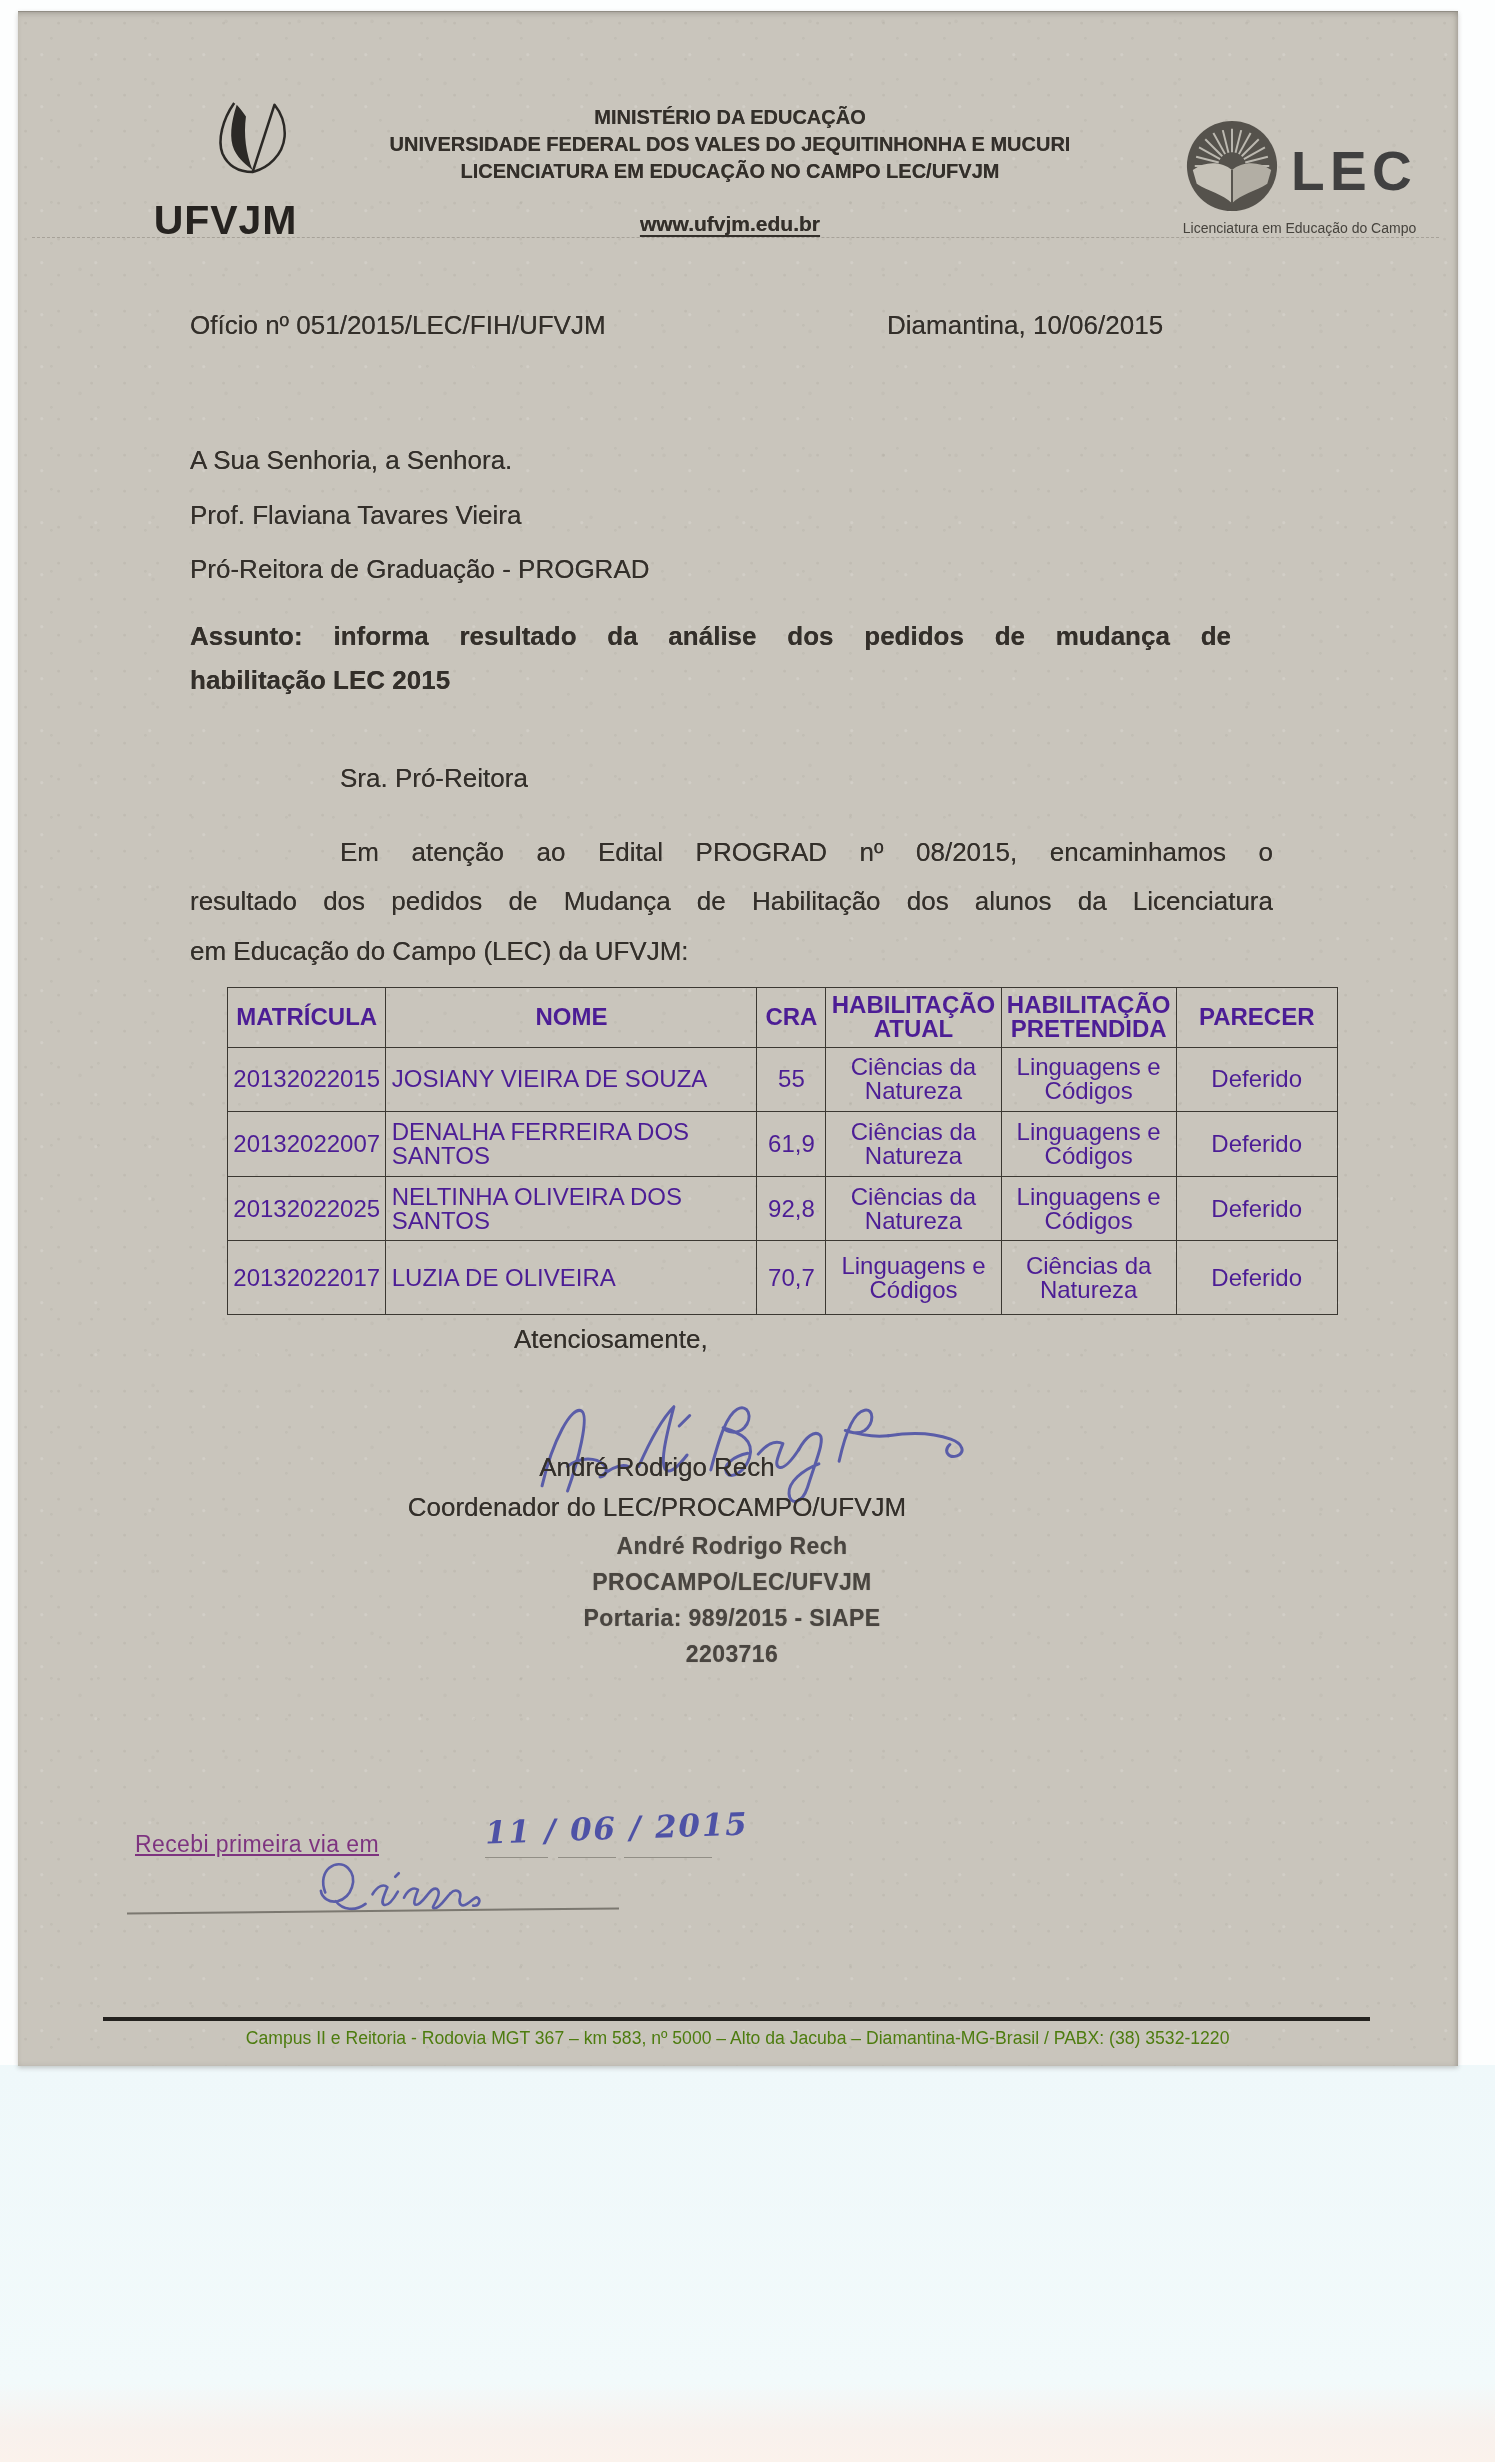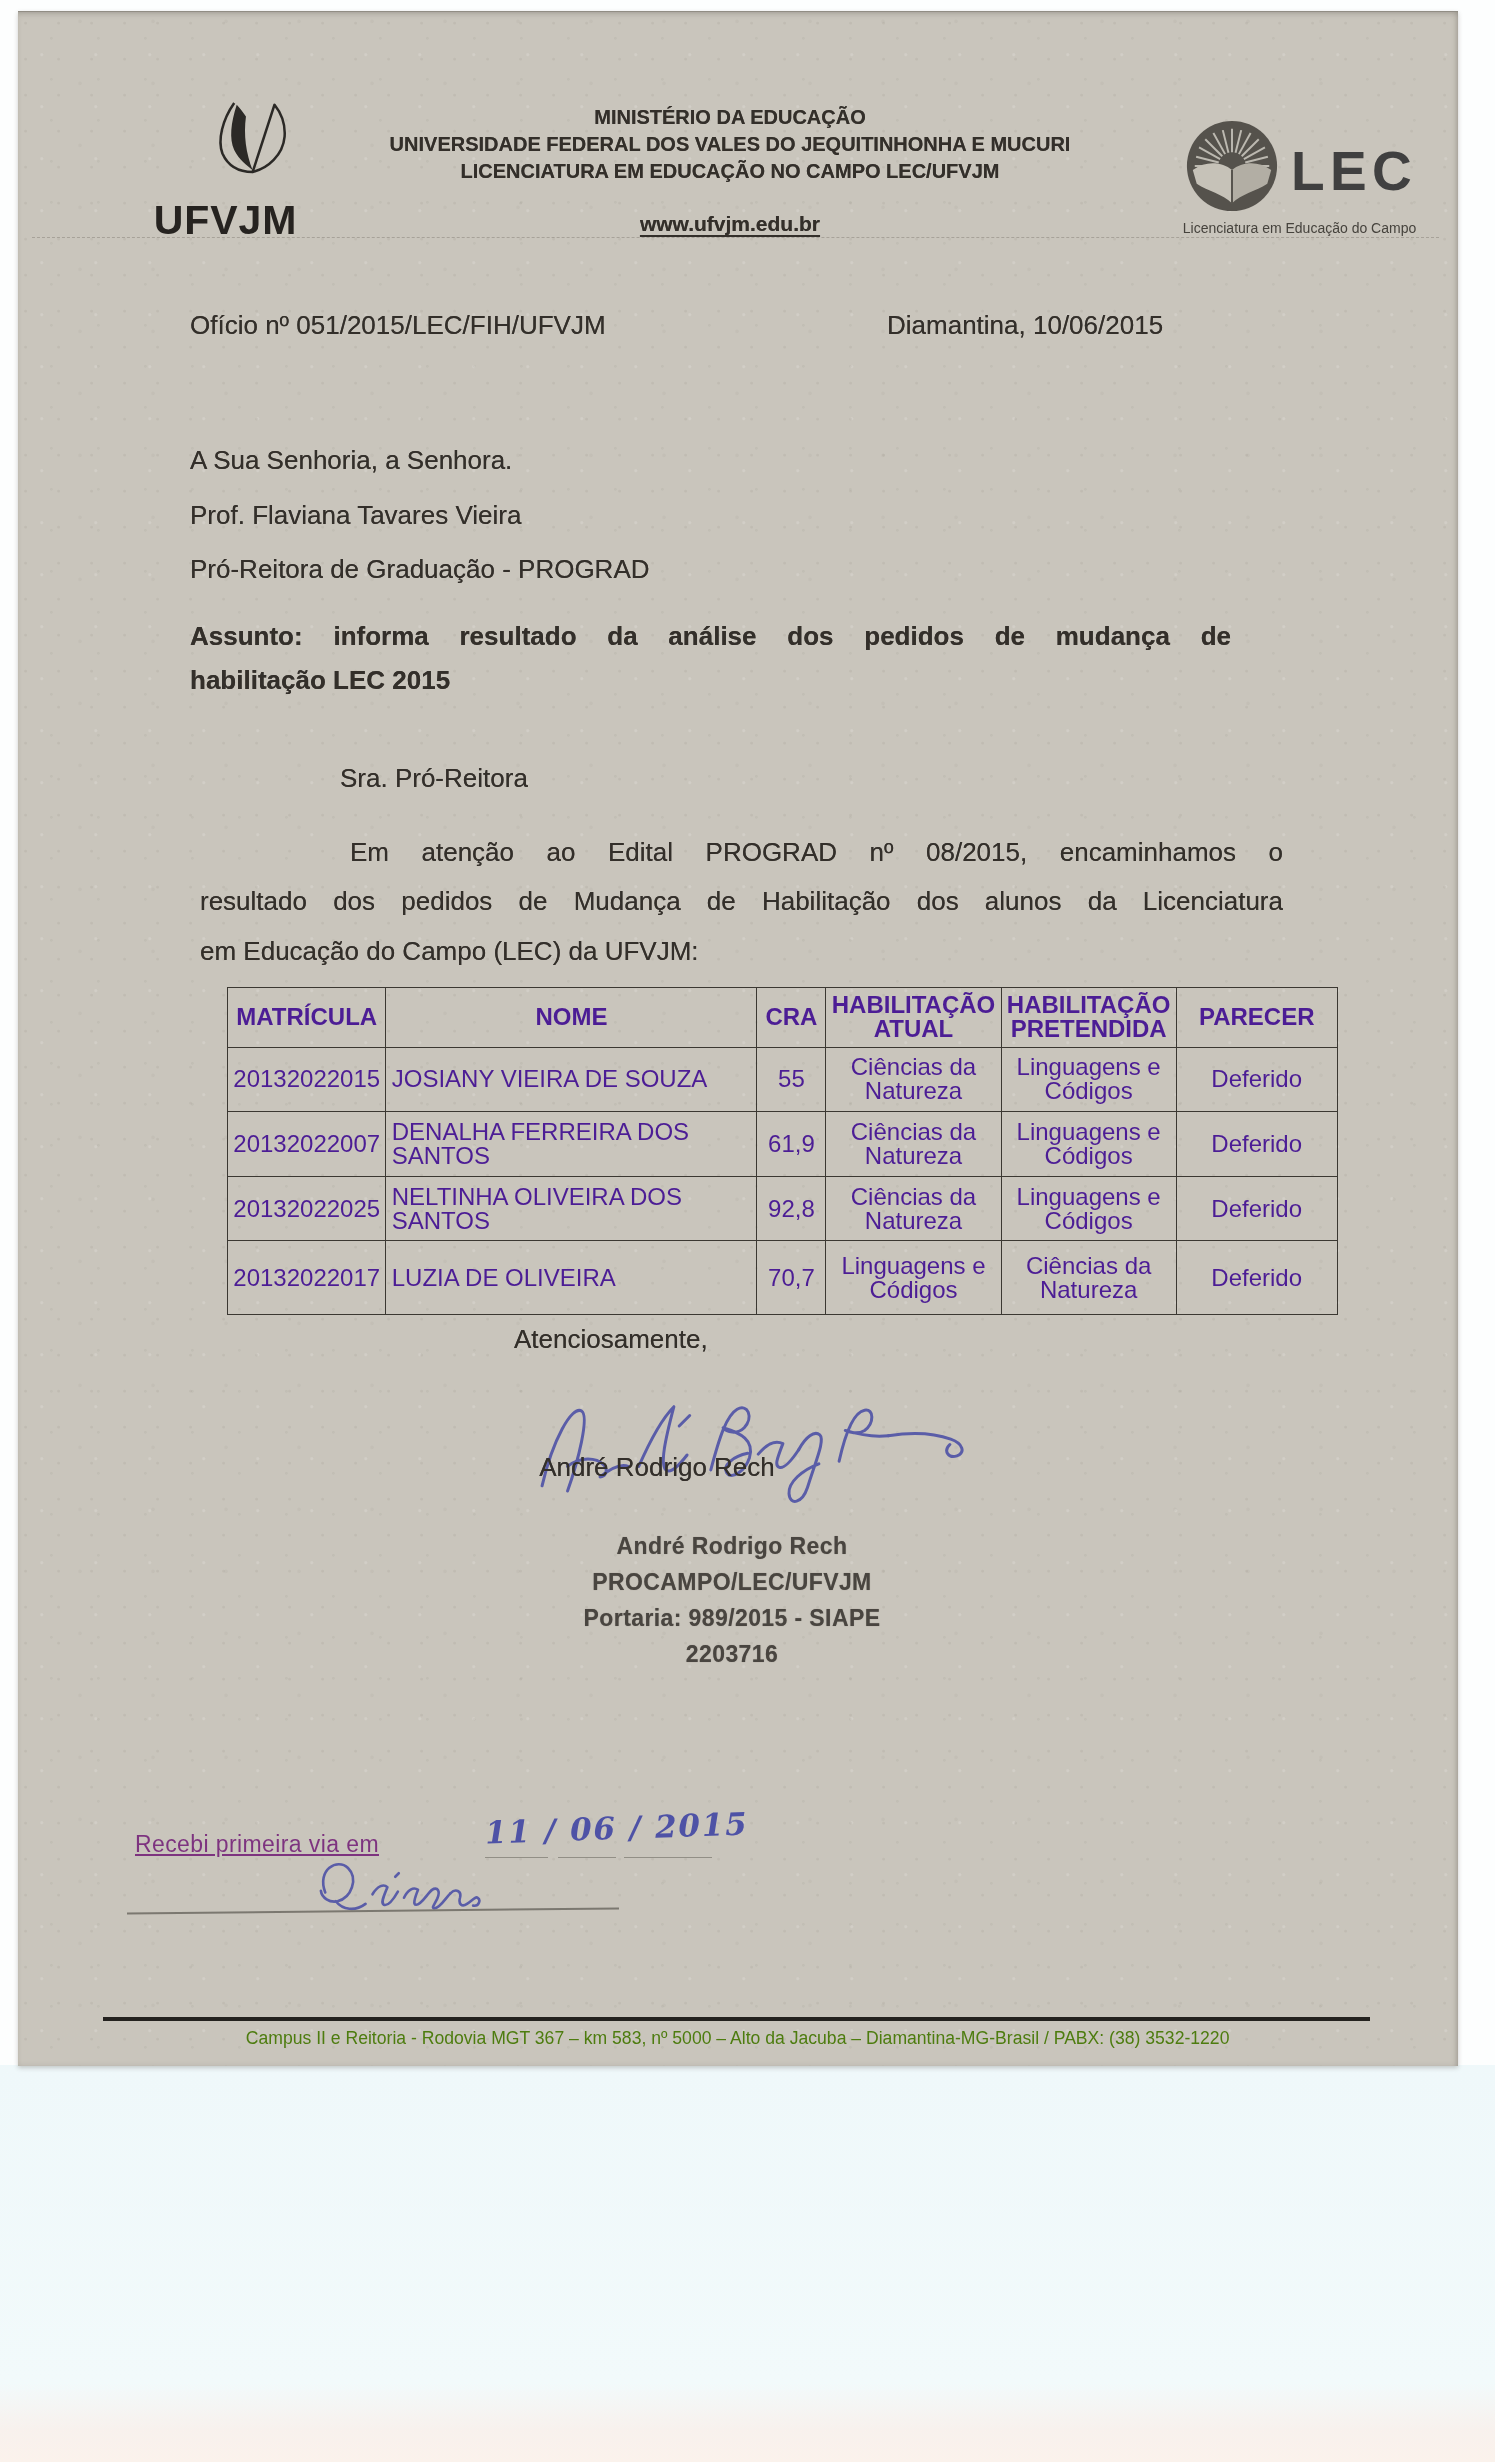--- a/index.html
+++ b/index.html
@@ -44,21 +44,21 @@
   
   .oficio{left:190px;top:310px;font-size:26px;}
   .place-date{left:887px;top:310px;font-size:26px;}
   
   .addr{left:190px;font-size:26px;}
   
   .subj1{left:190px;top:621px;width:1041px;font-size:26px;}
   .subj2{left:190px;top:665px;width:1041px;font-size:26px;}
   
   .salut{left:340px;top:763px;font-size:26px;}
-  .bodyl{left:190px;width:1083px;font-size:26px;margin-left:10px;}
+  .bodyl{left:190px;width:1083px;font-size:26px;}
   
   table.res{
     left:227px;top:987px;position:absolute;border-collapse:collapse;
     font-size:24px;color:#4c1d95;table-layout:fixed;
   }
   table.res th,table.res td{
     border:1.8px solid #3b3832;padding:1.8px 5.3px;vertical-align:middle;
     line-height:24px;overflow:hidden;
   }
   table.res th{font-weight:bold;text-align:center;height:55px;}
@@ -215,20 +215,21 @@
     <path d="M208,100 C218,62 226,38 238,31 C250,24 257,40 246,52 C238,60 226,57 222,52 C242,58 258,66 252,86 C247,101 232,112 226,103 C221,95 234,84 250,81"></path>
     <path d="M262,82 C272,70 282,66 290,70 C284,86 280,95 286,97 C292,99 302,86 308,77"></path>
     <path d="M308,77 C316,62 326,55 332,60 C338,66 328,88 318,120 C312,138 298,141 297,127 C296,114 312,100 331,93"></path>
     <path d="M354,90 C362,54 372,34 383,32 C394,30 394,47 383,55 C375,60 365,57 361,55 C377,60 392,63 410,61"></path>
     <path d="M410,61 C436,57 462,58 481,65 C495,70 498,80 488,84 C479,87 472,79 480,71"></path>
   </g>
 </svg>
 
 <div class="abs signer center print">
   <div>André Rodrigo Rech</div>
+  <div>Coordenador do LEC/PROCAMPO/UFVJM</div>
 </div>
 
 <div class="abs stamp center">
   <div>André Rodrigo Rech</div>
   <div>PROCAMPO/LEC/UFVJM</div>
   <div>Portaria: 989/2015 - SIAPE</div>
   <div>2203716</div>
 </div>
 
 <div class="abs recv-label">Recebi primeira via em</div>

